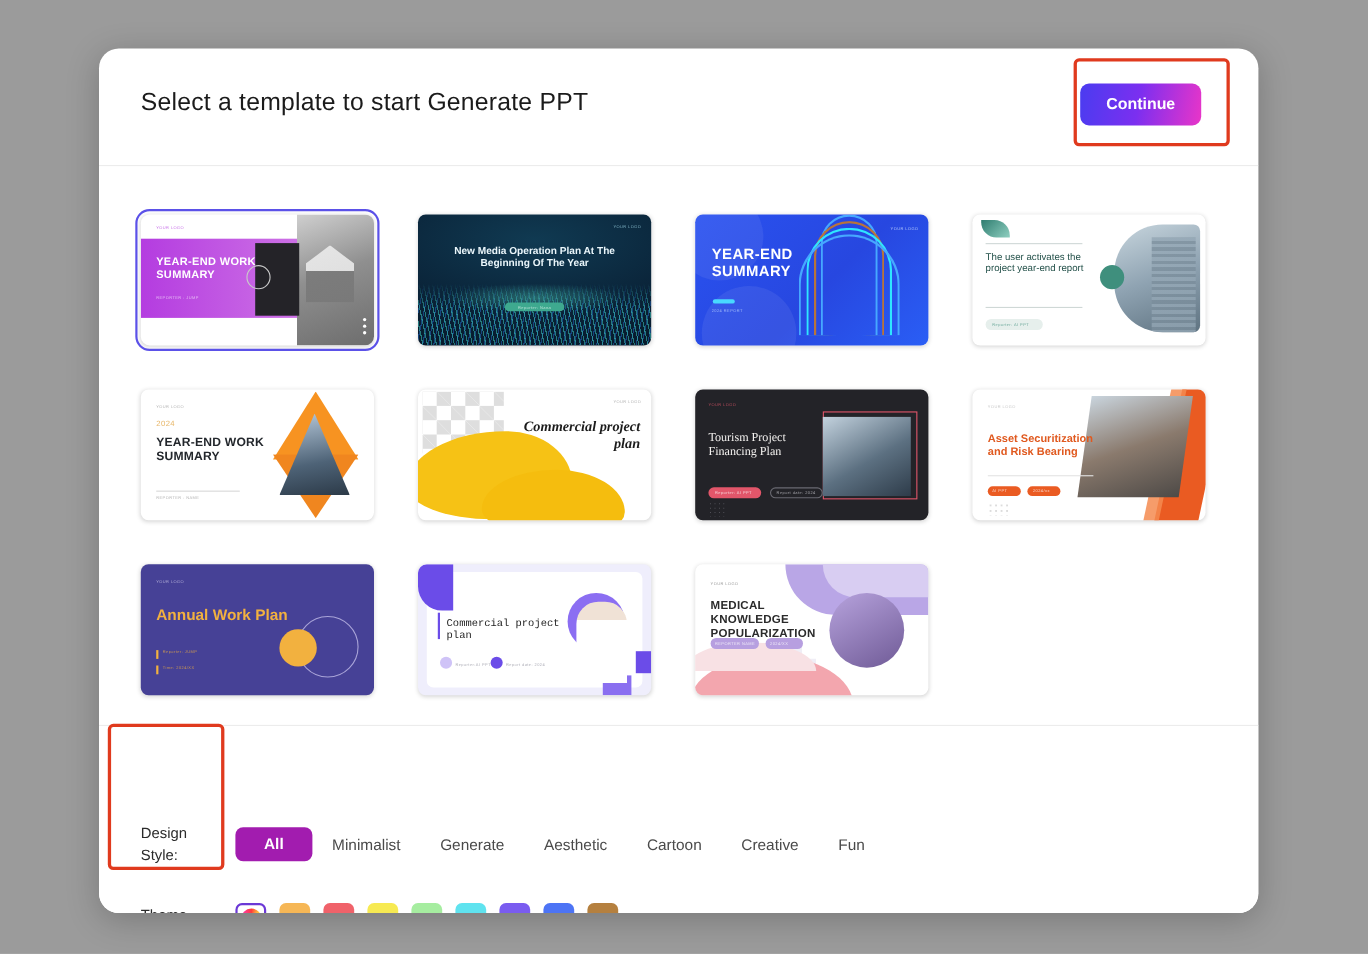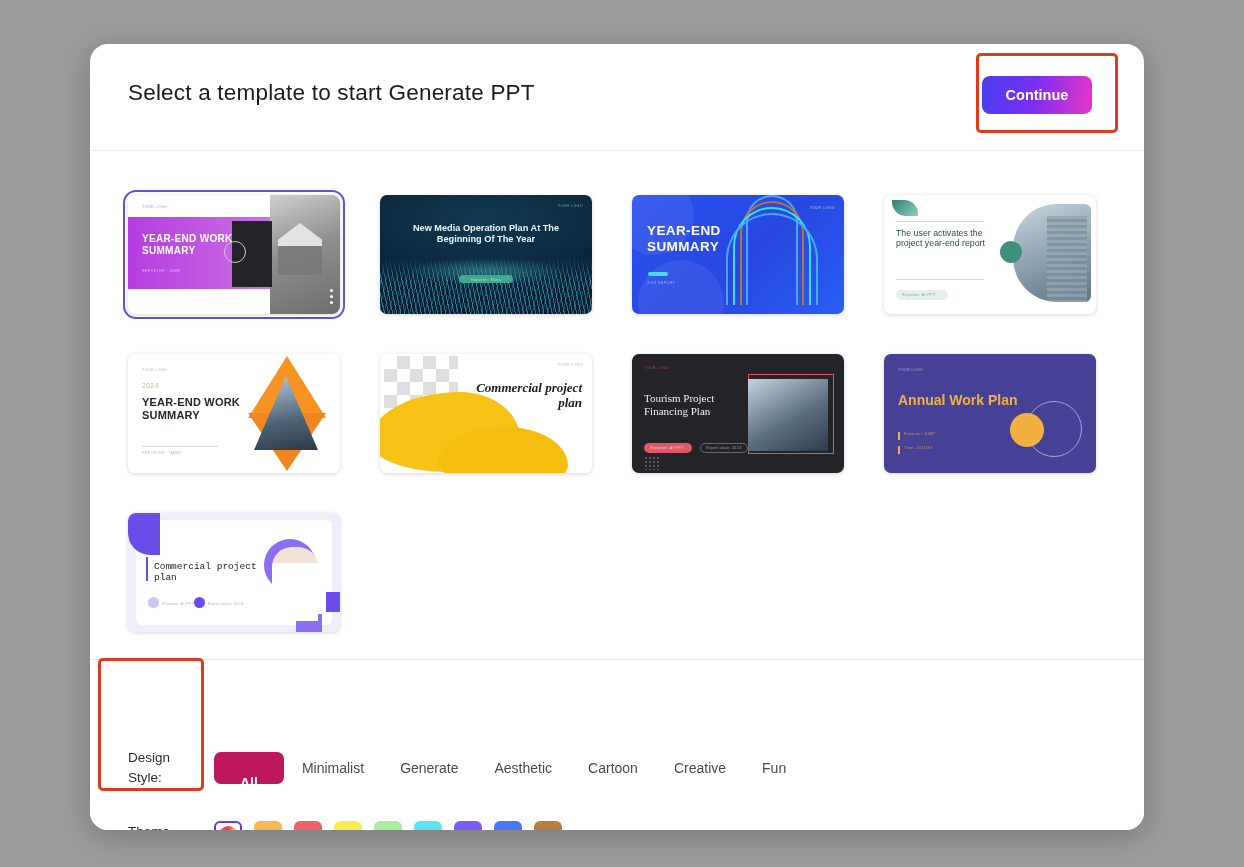--- a/index.html
+++ b/index.html
@@ -198,22 +198,22 @@
   
   .filter-bar { position:absolute; left:0; right:0; top:615px; height:171px;
     border-top:1px solid #ececec; background:#fff; }
   .annot-box { position:absolute; left:8px; top:-2px; width:106px; height:133px;
     border:3px solid #e03a1e; border-radius:5px; }
   .lbl { position:absolute; left:38px; font-size:13.5px; color:#2b2b2b; line-height:1.45; width:70px;}
   .lbl.style { top:88px; }
   .lbl.color { top:162px; }
   .tabs { position:absolute; left:124px; top:92px; display:flex; align-items:center; }
   .tab { font-size:14px; color:#4a4a4a; padding:0 18px; cursor:pointer; white-space:nowrap; }
-  .tab.active { background:#be185d; color:#fff; border-radius:7px; height:31px;
-    line-height:31px; padding:16px 26px; font-weight:600; }
+  .tab.active { background:#a21caf; color:#fff; border-radius:7px; height:31px;
+    line-height:31px; padding:0 26px; font-weight:600; }
   .swatches { position:absolute; left:124px; top:161px; display:flex; gap:12px; }
   .sw { width:28px; height:28px; border-radius:6px; cursor:pointer; }
   .sw.wheel { background:#fff; border:2px solid #6b38d6; display:flex;
     align-items:center; justify-content:center; }
   .wheel-dot { width:19px; height:19px; border-radius:50%;
     background: conic-gradient(#ff3b3b,#ffd23b,#6bf06b,#3bf0e6,#3b6bff,#c03bff,#ff3b9e,#ff3b3b); }
 </style>
 </head>
 <body>
 
@@ -317,20 +317,35 @@
           <div class="tg1"></div>
             <div class="tg2"></div>
             <div class="dotgrid"></div>
           <span class="tiny" style="left:12px;top:12px;color:#e2566a">YOUR LOGO</span>
           <div class="tt" style="left:12px;top:38px;width:98px;font-size:11px;color:#f2f0ee;font-family:'Liberation Serif',serif;font-weight:400">Tourism Project Financing Plan</div>
           <span class="tiny" style="left:18px;bottom:23px;color:#fff">Reporter: AI PPT</span>
           <span class="tiny" style="left:74px;bottom:23px;color:#c9c9cf">Report date: 2024</span>
         </div>
       </div>
 
+      <div class="tpl t8">
+        <div class="thumb">
+          <div class="stripe"></div>
+            <div class="stripe2"></div>
+            <div class="pho"></div>
+          <div class="ul"></div>
+            <div class="dotgrid"></div>
+          <div class="tg" style="left:14px"></div>
+            <div class="tg" style="left:50px"></div>
+          <span class="tiny" style="left:14px;top:14px;color:#b7b7b7">YOUR LOGO</span>
+          <div class="tt" style="left:14px;top:40px;width:104px;font-size:10px;color:#e0591f">Asset Securitization and Risk Bearing</div>
+          <span class="tiny" style="left:18px;bottom:25px;color:#fff">AI PPT</span>
+          <span class="tiny" style="left:55px;bottom:25px;color:#fff">2024/xx</span>
+        </div>
+      </div>
 
       <div class="tpl t9">
         <div class="thumb">
           <div class="ring"></div>
             <div class="dot"></div>
           <div class="bl" style="top:78px"></div>
             <div class="bl" style="top:92px"></div>
           <span class="tiny" style="left:14px;top:14px;color:#cfcbe8">YOUR LOGO</span>
           <div class="tt" style="left:14px;top:38px;width:130px;font-size:14px;color:#f2b13f">Annual Work Plan</div>
           <span class="tiny" style="left:20px;top:78px;color:#f2b13f">Reporter: JUMP</span>
@@ -348,20 +363,36 @@
             <div class="doc"></div>
             <div class="bar"></div>
           <div class="av" style="left:20px"></div>
             <div class="av" style="left:66px;background:#6b4ce8"></div>
           <div class="tt" style="left:26px;top:48px;width:110px;font-size:9.5px;color:#232323;font-weight:500;font-family:'Liberation Mono',monospace">Commercial project plan</div>
           <span class="tiny" style="left:34px;bottom:26px;color:#8f8f9c">Reporter:AI PPT</span>
           <span class="tiny" style="left:80px;bottom:26px;color:#8f8f9c">Report date: 2024</span>
         </div>
       </div>
 
+      <div class="tpl t11">
+        <div class="thumb">
+          <div class="wv"></div>
+            <div class="wv2"></div>
+            <div class="plus"></div>
+          <div class="pk"></div>
+            <div class="pk2"></div>
+            <div class="circ"></div>
+          <div class="tg" style="left:14px;width:44px"></div>
+            <div class="tg" style="left:64px;width:34px"></div>
+          <span class="tiny" style="left:14px;top:16px;color:#7a7a7a">YOUR LOGO</span>
+          <div class="tt" style="left:14px;top:32px;width:116px;font-size:10.5px;color:#2b2b2b;letter-spacing:.2px">MEDICAL KNOWLEDGE POPULARIZATION</div>
+          <span class="tiny" style="left:18px;bottom:45px;color:#fff">REPORTER NAME</span>
+          <span class="tiny" style="left:68px;bottom:45px;color:#fff">2024/XX</span>
+        </div>
+      </div>
 
 
     </div>
   </div>
 
   <div class="filter-bar">
     <div class="annot-box"></div>
 
     <div class="lbl style">Design Style:</div>
     <div class="lbl color">Theme Color:</div>

